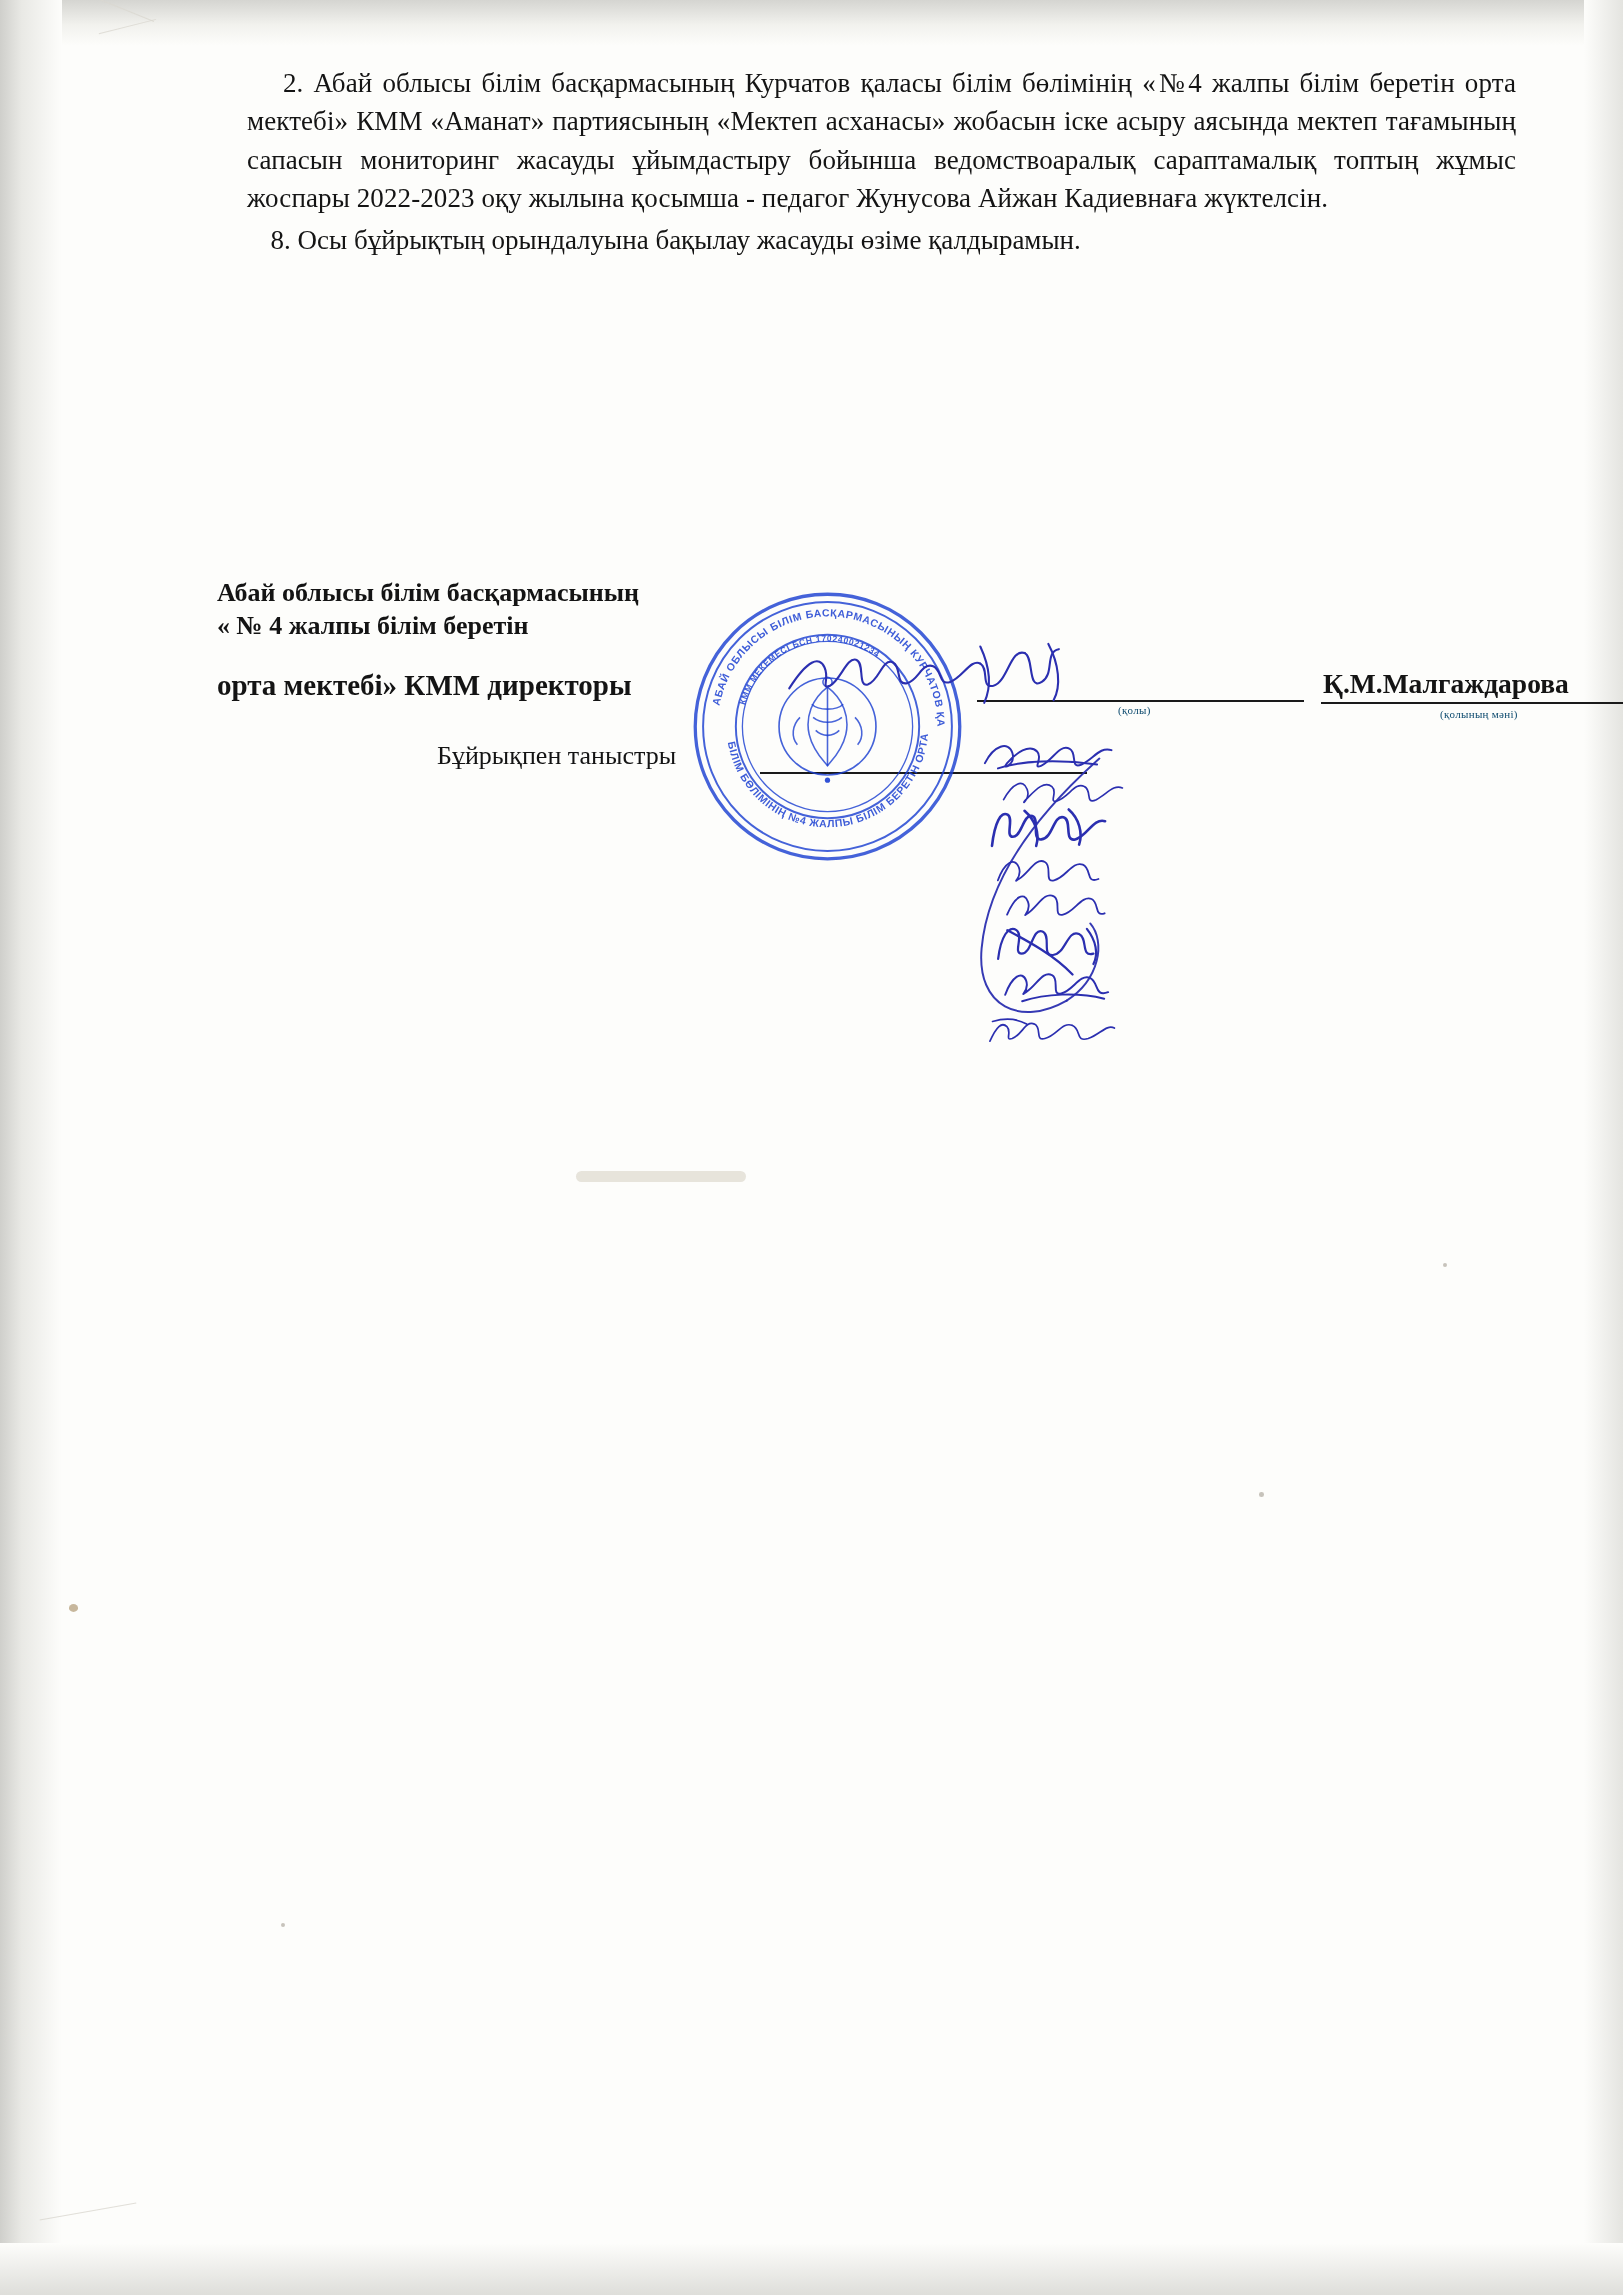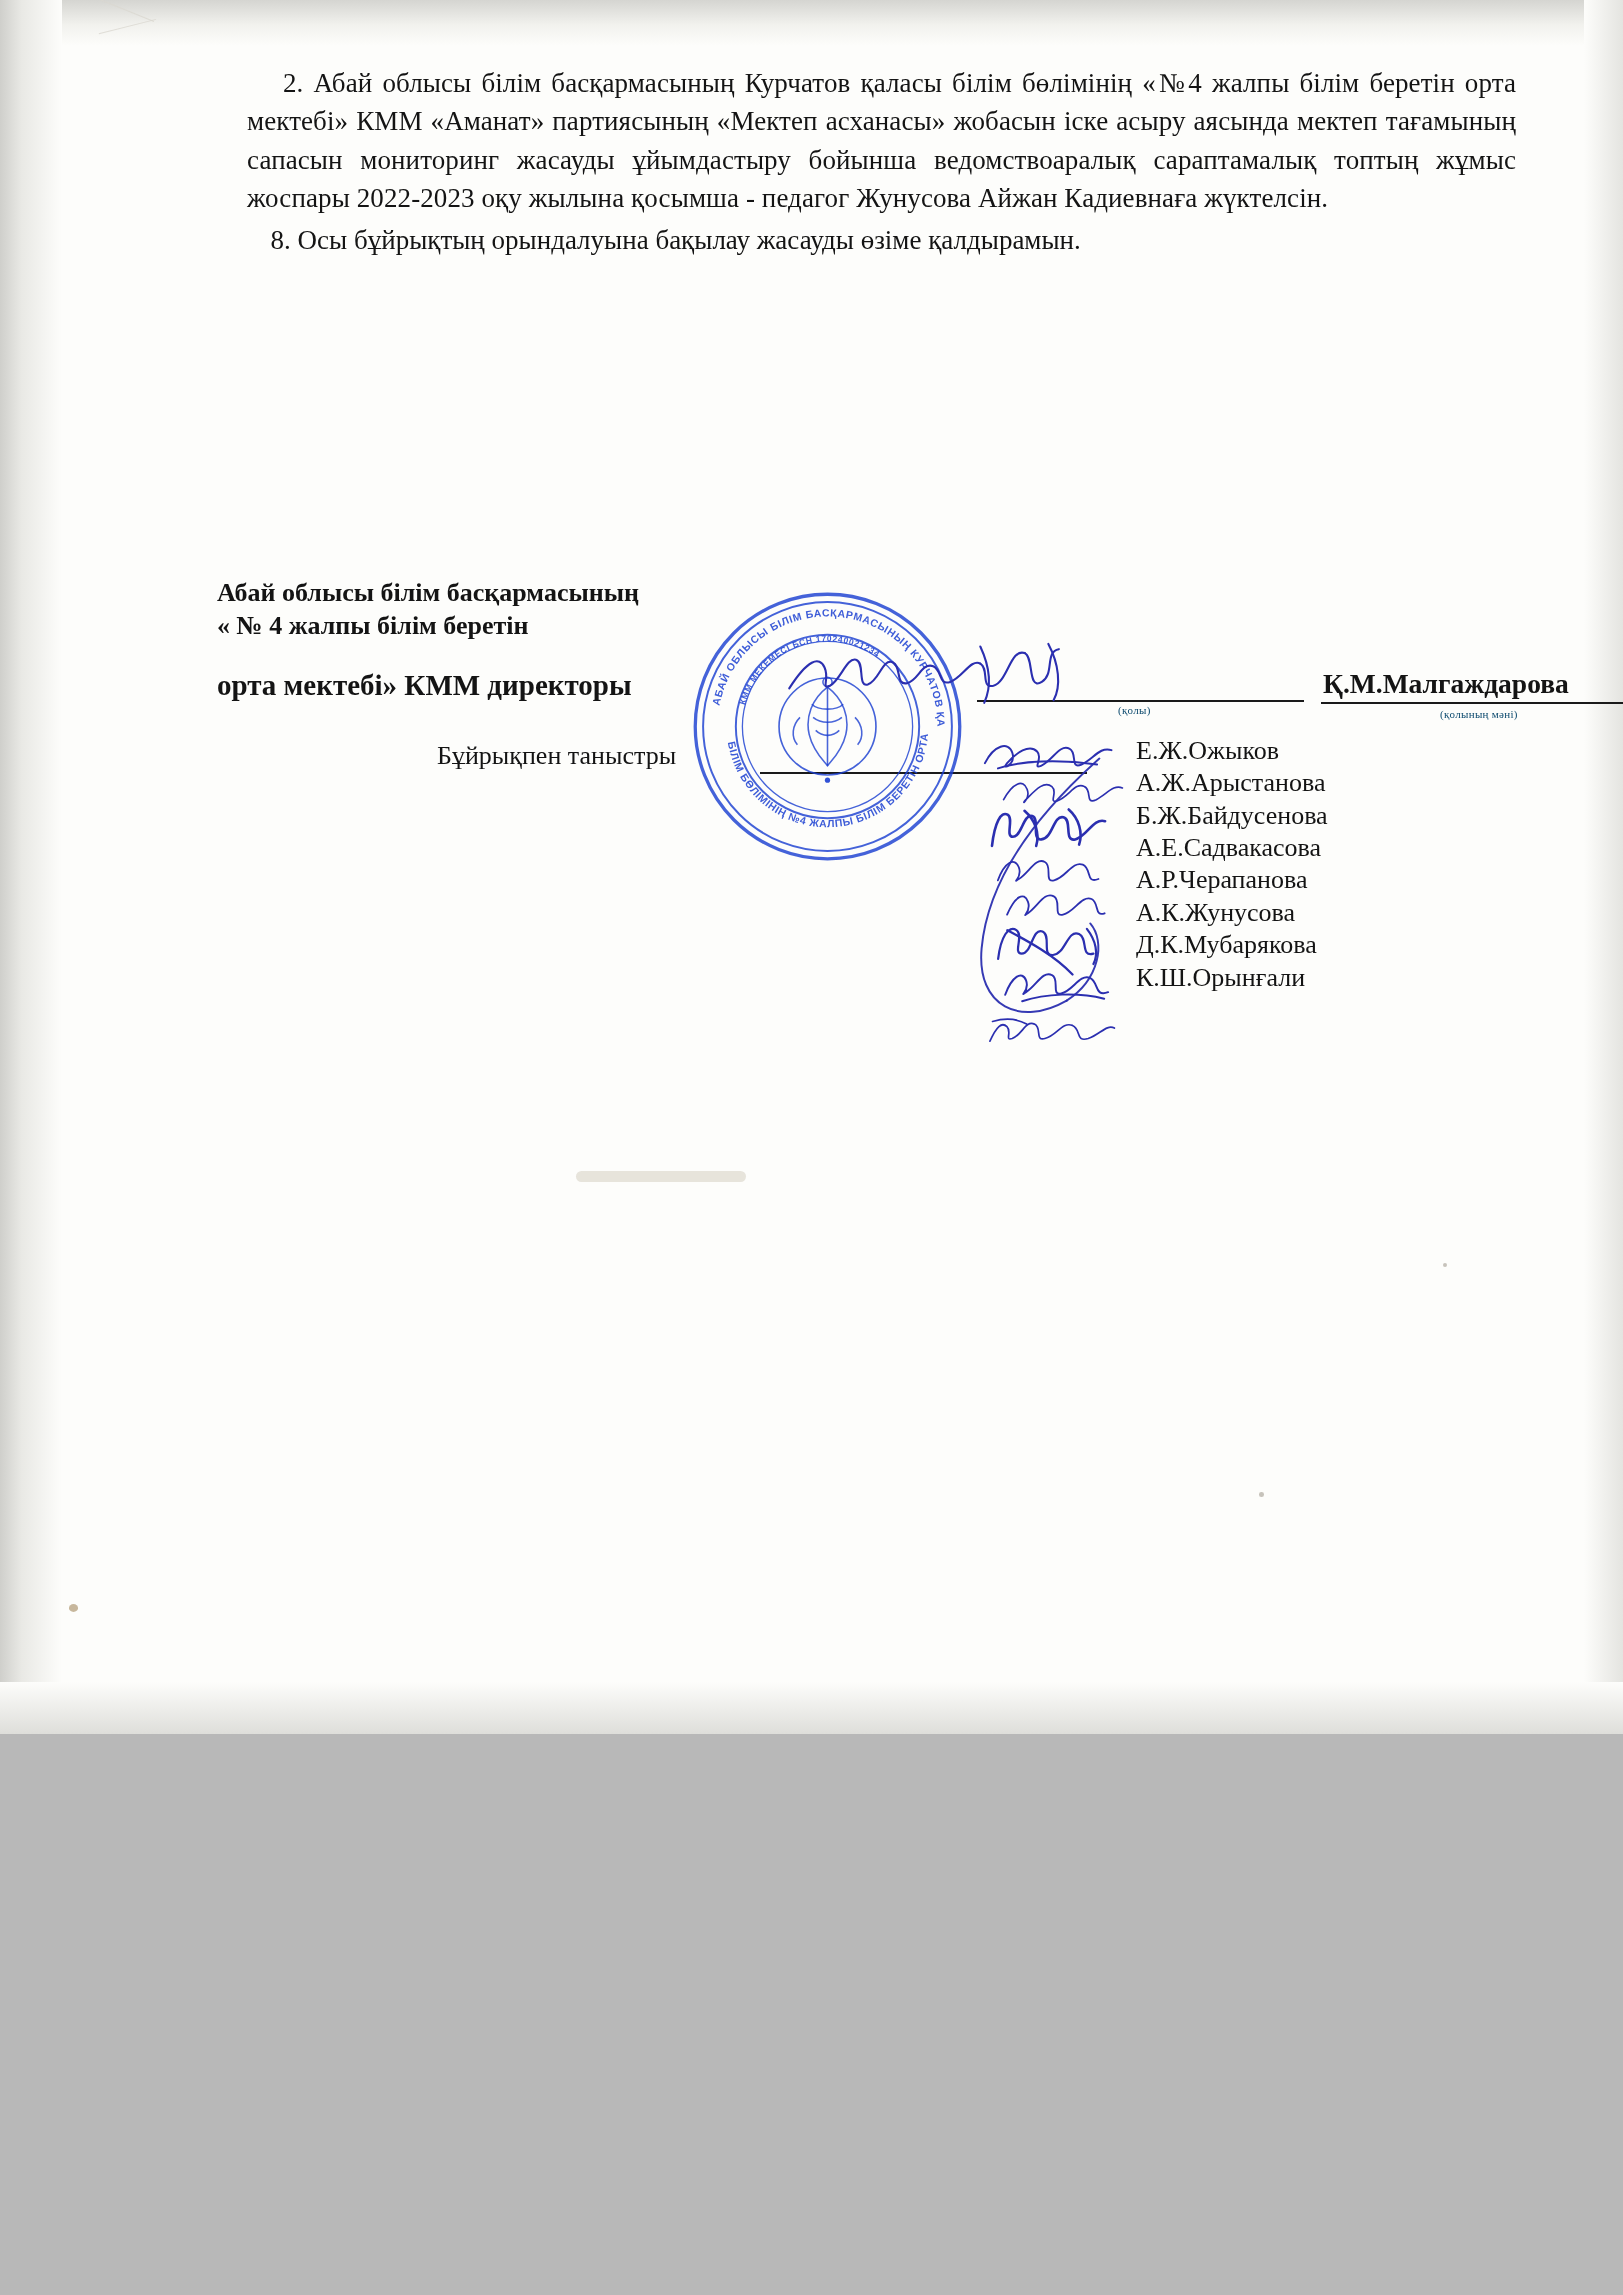--- a/index.html
+++ b/index.html
@@ -3,21 +3,21 @@
 <meta charset="utf-8">
 <style>
   html, body {
     margin: 0;
     padding: 0;
     background: #b8b8b8;
   }
   .page {
     position: relative;
     width: 1623px;
-    height: 1734px;
+    height: 2295px;
     background: #fdfdfb;
     overflow: hidden;
     font-family: "Liberation Serif", serif;
     color: #141414;
   }
   
   .paper-edge-left {
     position: absolute;
     left: 0; top: 0;
     width: 62px; height: 2295px;
@@ -204,30 +204,20 @@
     <span class="rule" style="left:760px;top:31px;width:327px;"></span>
     <span class="director-name">Қ.М.Малгаждарова</span>
     <span class="rule" style="left:1104px;top:33px;width:377px;"></span>
     <span class="caption" style="left:901px;top:35px;">(қолы)</span>
     <span class="caption" style="left:1223px;top:39px;">(қолының   мәні)</span>
   </div>
 
   <span class="ack-label">Бұйрықпен таныстры</span>
   <span class="rule" style="left:760px;top:772px;width:327px;"></span>
 
-  <div class="names-col">
-    <div class="name-item">Е.Ж.Ожыков</div>
-    <div class="name-item">А.Ж.Арыстанова</div>
-    <div class="name-item">Б.Ж.Байдусенова</div>
-    <div class="name-item">А.Е.Садвакасова</div>
-    <div class="name-item">А.Р.Черапанова</div>
-    <div class="name-item">А.К.Жунусова</div>
-    <div class="name-item">Д.К.Мубарякова</div>
-    <div class="name-item">К.Ш.Орынғали</div>
-  </div>
 
   <div class="seal">
     <svg width="275" height="275" viewBox="0 0 420 420">
       <defs>
         <path id="arcTop" d="M 42,210 A 168,168 0 0 1 378,210"></path>
         <path id="arcBottom" d="M 56,210 A 154,154 0 0 0 364,210"></path>
         <path id="arcMid" d="M 80,210 A 130,130 0 0 1 340,210"></path>
       </defs>
       <g fill="none" stroke="#1b3fd1" stroke-opacity="0.82">
         <circle cx="210" cy="210" r="202" stroke-width="5"></circle>

